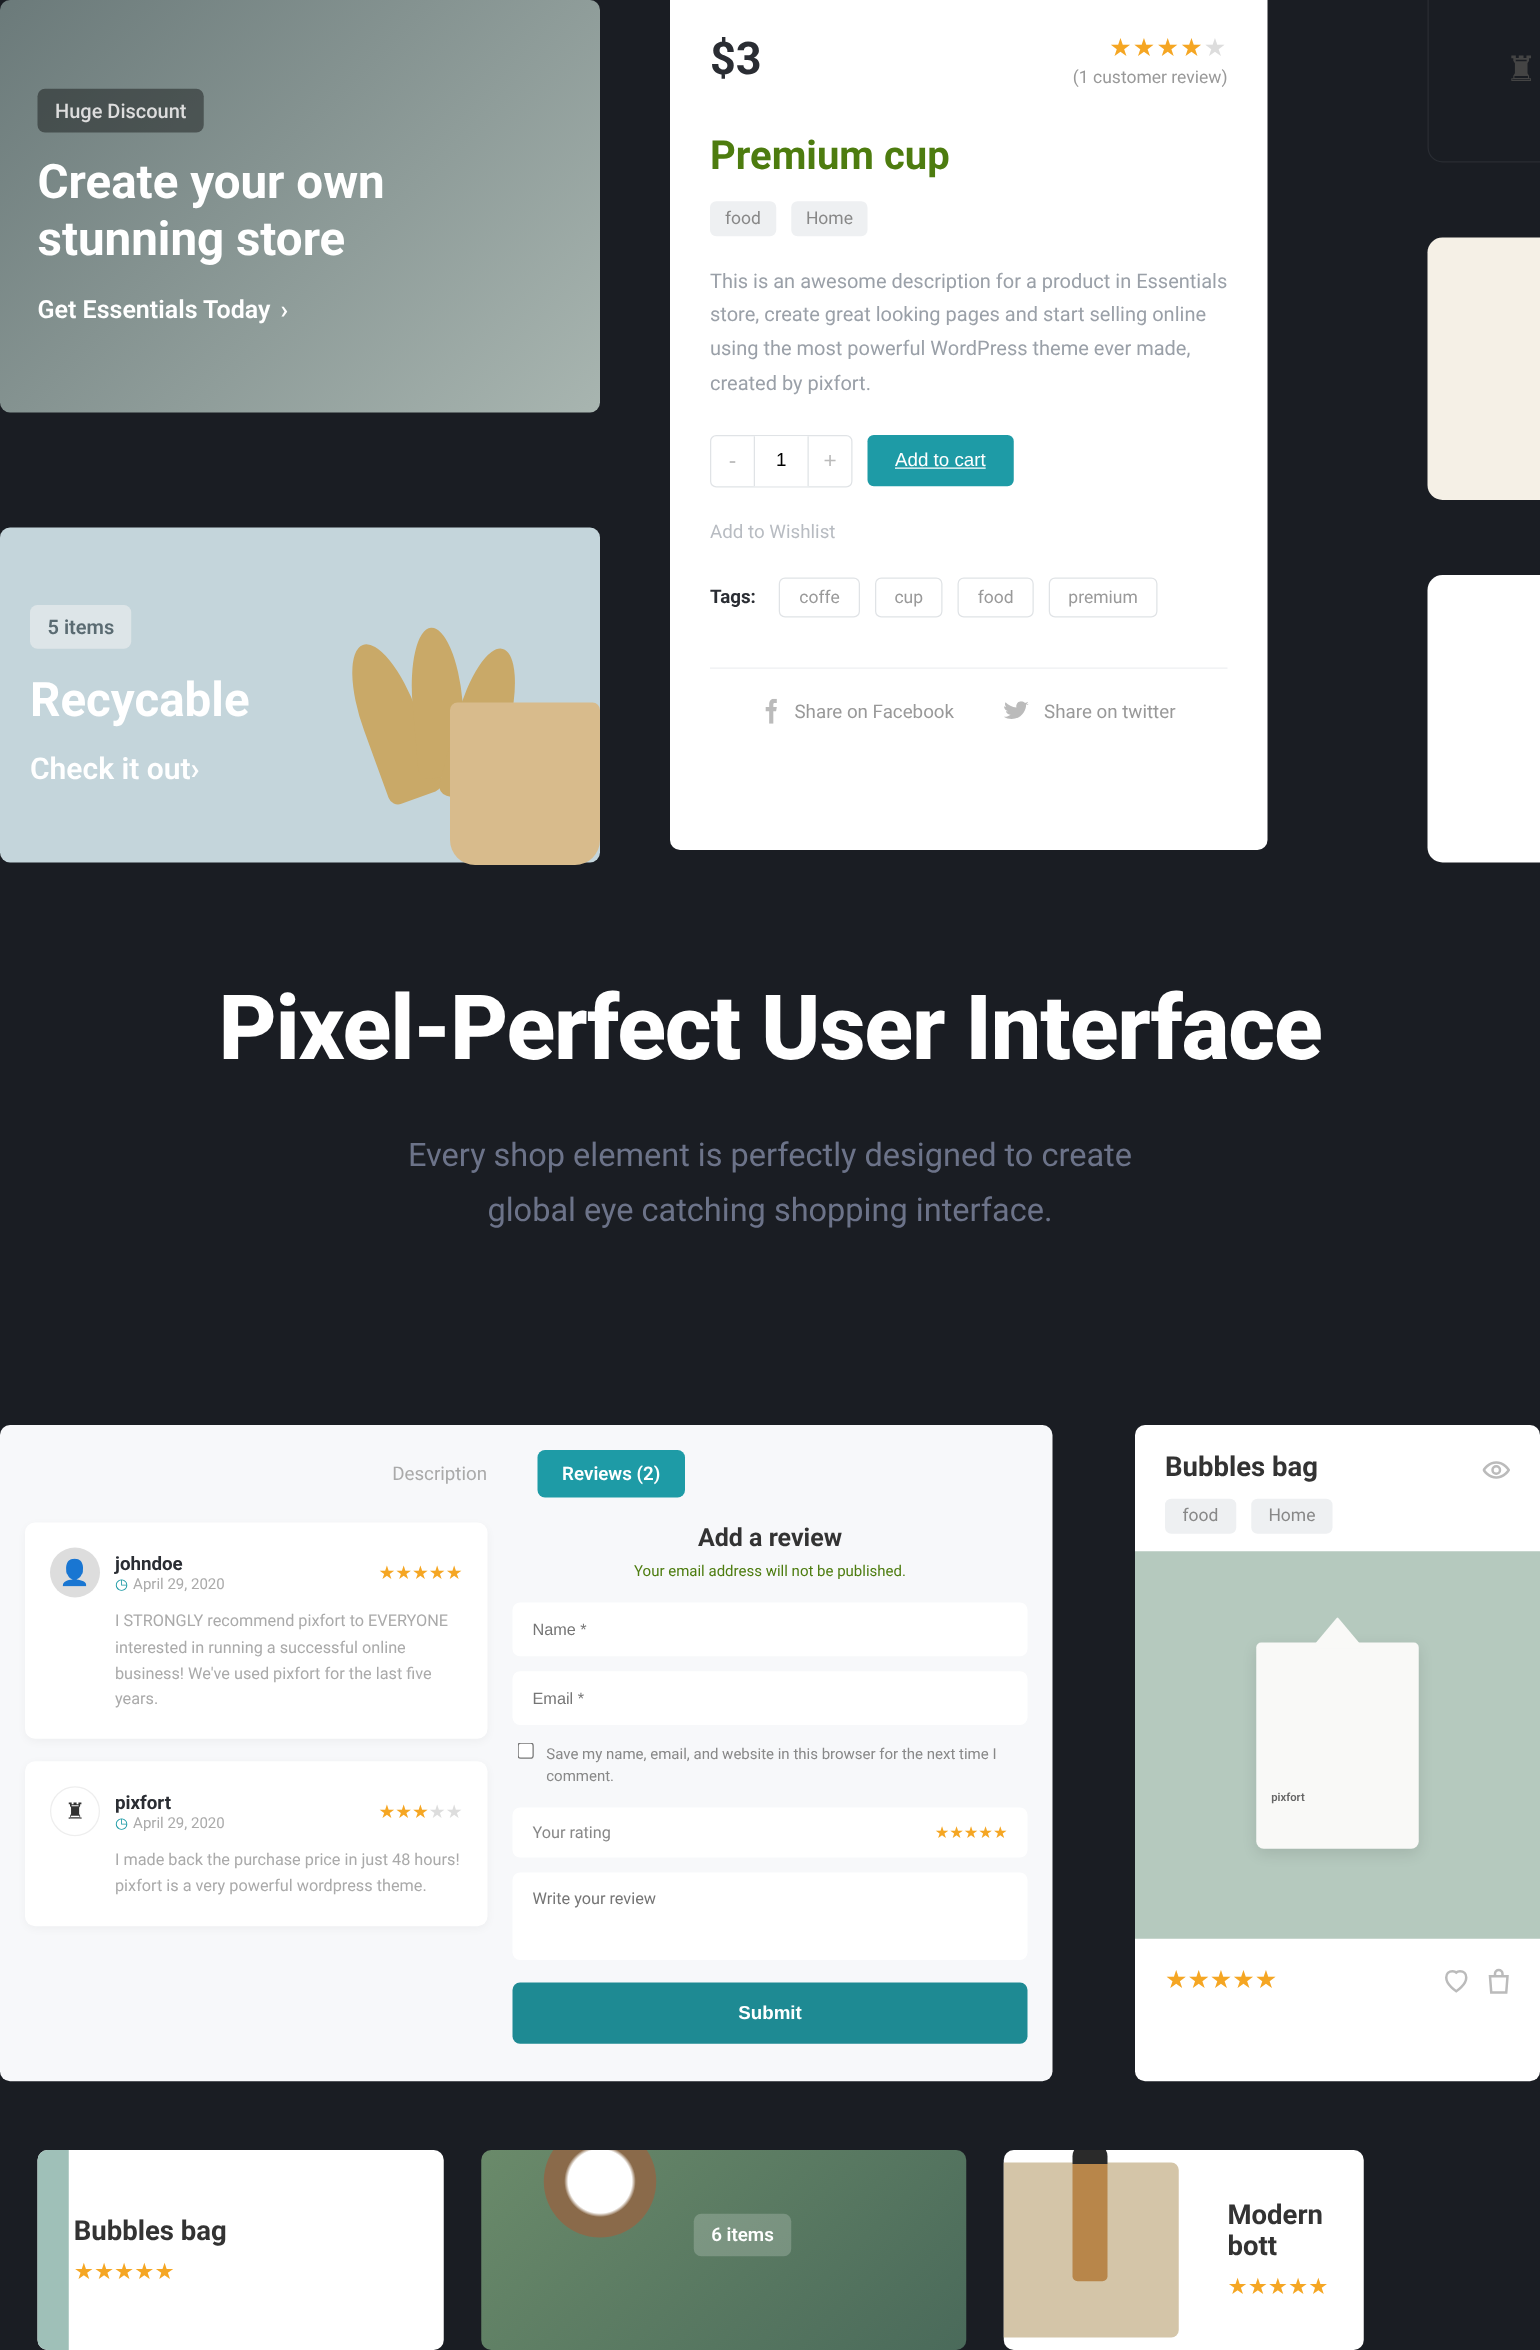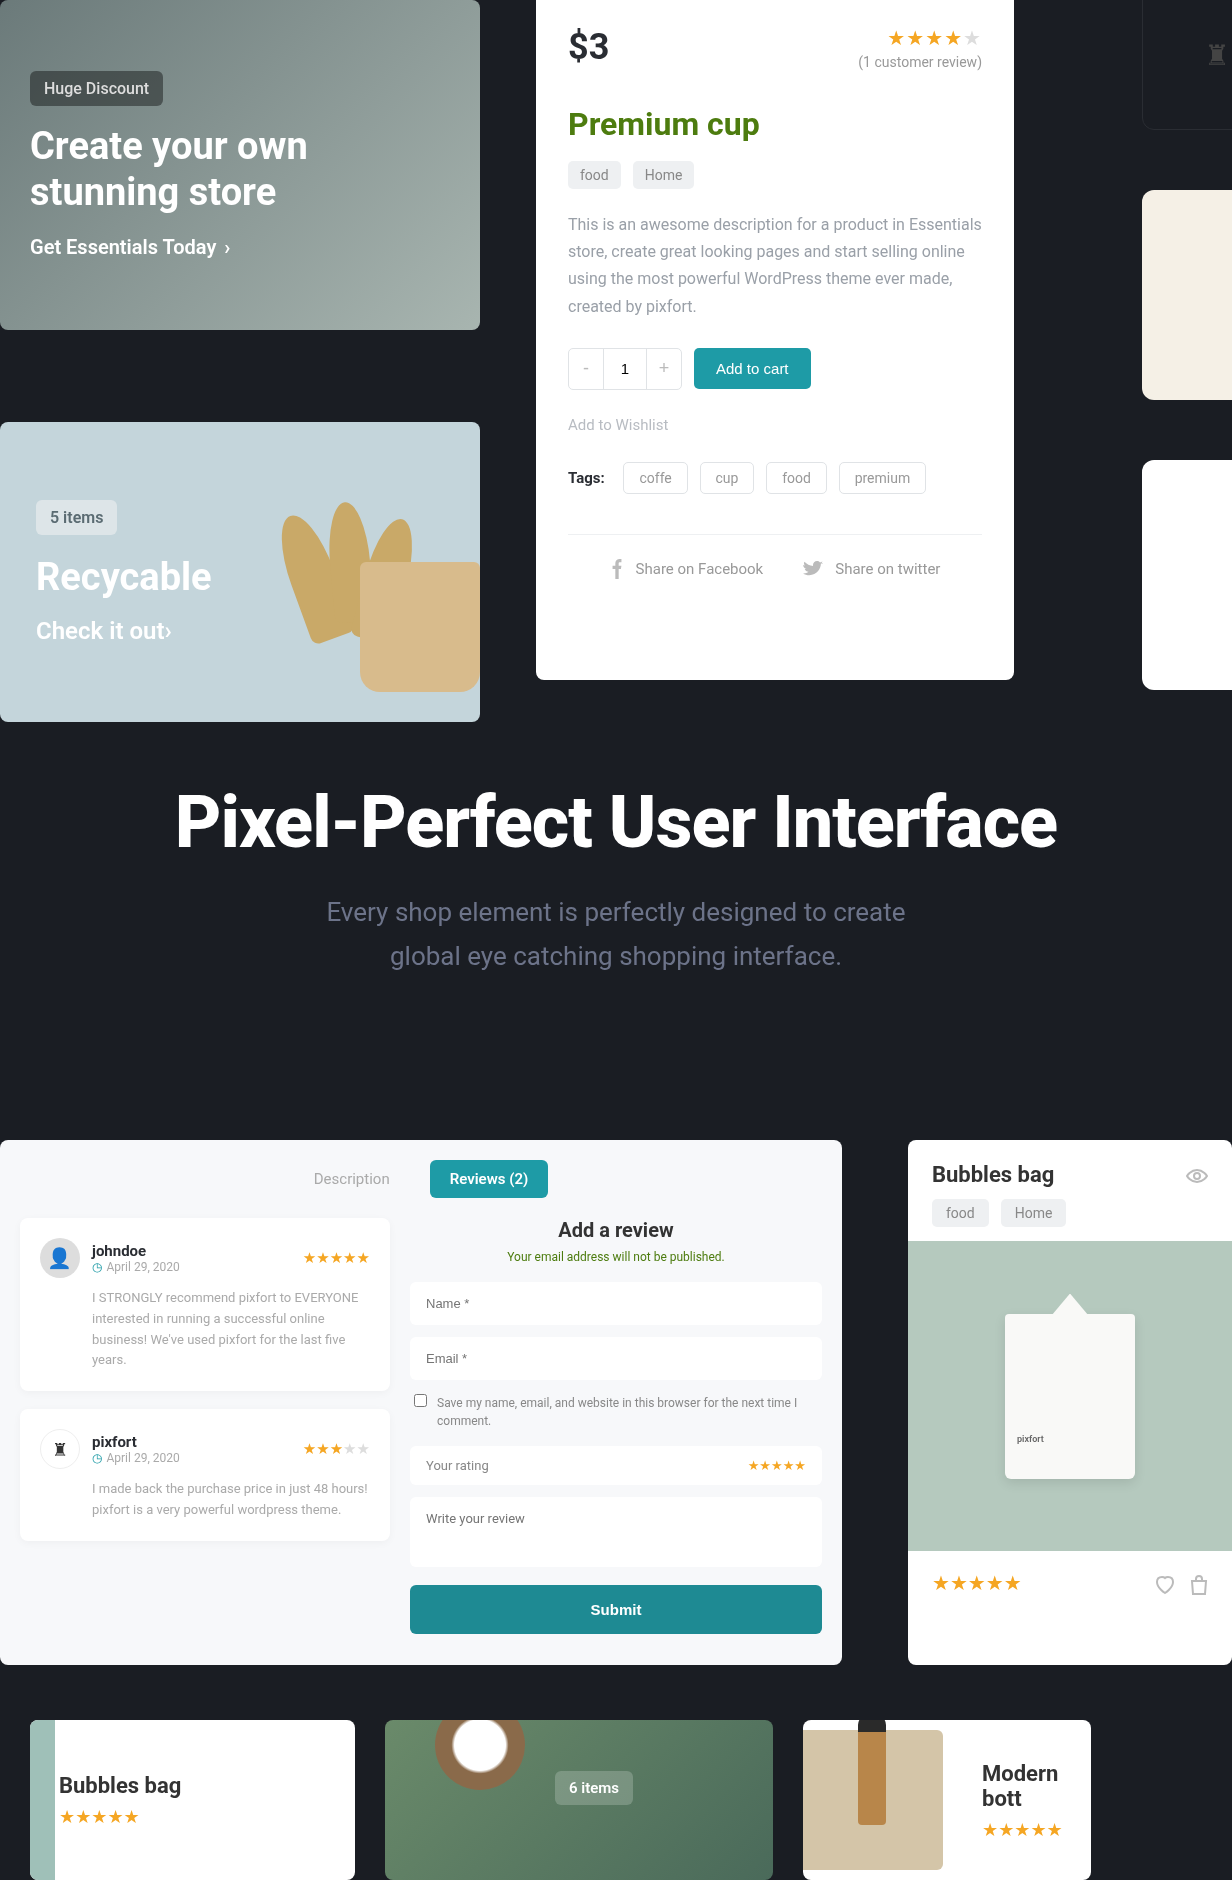--- a/index.html
+++ b/index.html
@@ -6,21 +6,21 @@
 body { font-family: -apple-system, BlinkMacSystemFont, 'Segoe UI', Roboto, sans-serif; background: #1a1d23; color: #fff; width: 1232px; }
 .container { position: relative; width: 1232px; height: 1880px; overflow: hidden; }
 
 
 .promo1 { position: absolute; top: 0; left: 0; width: 480px; height: 330px; background: linear-gradient(135deg, #6b7a7a 0%, #a8b5b0 100%); border-radius: 8px; padding: 30px; display: flex; flex-direction: column; justify-content: center; }
 .promo1 .badge { background: rgba(0,0,0,0.4); color: #ddd; padding: 8px 14px; border-radius: 6px; font-size: 16px; font-weight: 500; display: inline-block; width: fit-content; margin-bottom: 18px; }
 .promo1 h2 { font-size: 38px; font-weight: 700; line-height: 1.2; margin-bottom: 20px; }
 .promo1 .link { font-size: 20px; font-weight: 600; }
 .promo1 .chev { margin-left: 8px; }
 
-.promo2 { position: absolute; top: 422px; left: 0; width: 480px; height: 300px; background: #c4d5db; border-radius: 8px; padding: 36px; display: flex; flex-direction: column; justify-content: center; color: #fff; }
+.promo2 { position: absolute; top: 422px; left: 0; width: 480px; height: 268px; background: #c4d5db; border-radius: 8px; padding: 24px; display: flex; flex-direction: column; justify-content: center; color: #fff; }
 .promo2 .badge { background: rgba(226, 232, 234, 0.85); color: #5a6b72; padding: 8px 14px; border-radius: 6px; font-size: 16px; font-weight: 600; width: fit-content; margin-bottom: 20px; }
 .promo2 h2 { font-size: 38px; font-weight: 700; margin-bottom: 18px; }
 .promo2 .link { font-size: 24px; font-weight: 600; }
 
 
 .spoons { position: absolute; right: 10px; top: 20px; width: 220px; height: 230px; }
 .spoons .spoon { position: absolute; background: #c9a968; border-radius: 50% 50% 8px 8px; }
 .s1 { width: 45px; height: 130px; left: 40px; top: 70px; transform: rotate(-20deg); }
 .s2 { width: 40px; height: 120px; left: 80px; top: 60px; transform: rotate(-5deg); }
 .s3 { width: 42px; height: 125px; left: 115px; top: 75px; transform: rotate(15deg); }
@@ -35,39 +35,39 @@
 .product-card .stars .half { color: #ddd; }
 .product-card .review-count { color: #999; font-size: 14px; margin-top: 4px; }
 .product-card h3 { font-size: 32px; font-weight: 700; color: #4d7c0f; margin-bottom: 18px; }
 .product-card .cats { margin-bottom: 22px; }
 .product-card .cat { background: #eef0f2; color: #888; padding: 6px 12px; border-radius: 5px; font-size: 14px; margin-right: 8px; display: inline-block; }
 .product-card .desc { color: #9aa0a8; font-size: 16px; line-height: 1.7; margin-bottom: 28px; }
 .product-card .qty-row { display: flex; align-items: center; gap: 12px; margin-bottom: 26px; }
 .product-card .qty { display: flex; border: 1px solid #e0e3e6; border-radius: 5px; }
 .product-card .qty button { width: 34px; height: 40px; border: none; background: transparent; color: #bbb; font-size: 18px; cursor: pointer; }
 .product-card .qty input { width: 44px; text-align: center; border: none; border-left: 1px solid #e0e3e6; border-right: 1px solid #e0e3e6; font-size: 15px; }
-.product-card .addcart { background: #1e9ba6; color: #fff; border: none; padding: 12px 22px; border-radius: 5px; font-size: 15px; font-weight: 500; cursor: pointer; }
+.product-card .addcart { background: #1e9ba6; color: #fff; border: none; padding: 12px 22px; border-radius: 5px; font-size: 15px; font-weight: 500; cursor: pointer; text-decoration: underline; }
 .product-card .wishlist { color: #b8bcc2; font-size: 15px; margin-bottom: 28px; }
 .product-card .tags-row { font-size: 15px; margin-bottom: 40px; }
 .product-card .tags-row .lbl { font-weight: 700; color: #2a2d33; margin-right: 15px; }
 .product-card .tag { border: 1px solid #e0e3e6; color: #999; padding: 7px 15px; border-radius: 5px; font-size: 14px; margin-right: 8px; display: inline-block; }
 .product-card .share-row { display: flex; justify-content: center; gap: 40px; padding-top: 24px; border-top: 1px solid #eef0f2; color: #999; font-size: 15px; }
 .product-card .share-item { display: flex; align-items: center; gap: 12px; }
 
 
 .side-card { position: absolute; right: -60px; border-radius: 12px; background: #f5f0e6; }
 .sc1 { top: -20px; width: 150px; height: 150px; background: #1a1d23; border: 1px solid #2a2d33; border-radius: 12px; display:flex; align-items:center; justify-content:center; }
 .sc1 .tower { color: #444; font-size: 28px; }
 .sc2 { top: 190px; width: 150px; height: 210px; }
 .sc3 { top: 460px; width: 150px; height: 230px; background: #fff; }
 
 
 .hero { position: absolute; top: 780px; left: 0; width: 100%; text-align: center; }
 .hero h1 { font-size: 72px; font-weight: 800; color: #fff; letter-spacing: -1px; }
-.hero p { color: #6c7389; font-size: 26px; line-height: 1.7; margin-top: 25px; }
+.hero p { color: #6c7389; font-size: 26px; line-height: 1.7; margin-top: 38px; }
 
 
 .reviews-panel { position: absolute; top: 1140px; left: 0; width: 842px; height: 525px; background: #f7f8fa; border-radius: 8px; padding: 20px; color: #333; }
 .reviews-panel .tabs { display: flex; justify-content: center; gap: 20px; margin-bottom: 20px; }
 .reviews-panel .tab { padding: 10px 20px; border-radius: 6px; font-size: 15px; color: #aaa; cursor: pointer; }
 .reviews-panel .tab.active { background: #1e9ba6; color: #fff; font-weight: 600; }
 .reviews-content { display: flex; gap: 20px; }
 .reviews-left { width: 370px; display: flex; flex-direction: column; gap: 18px; }
 .review-card { background: #fff; border-radius: 8px; padding: 20px; box-shadow: 0 2px 8px rgba(0,0,0,0.04); }
 .review-card .top { display: flex; align-items: center; gap: 12px; margin-bottom: 10px; }

